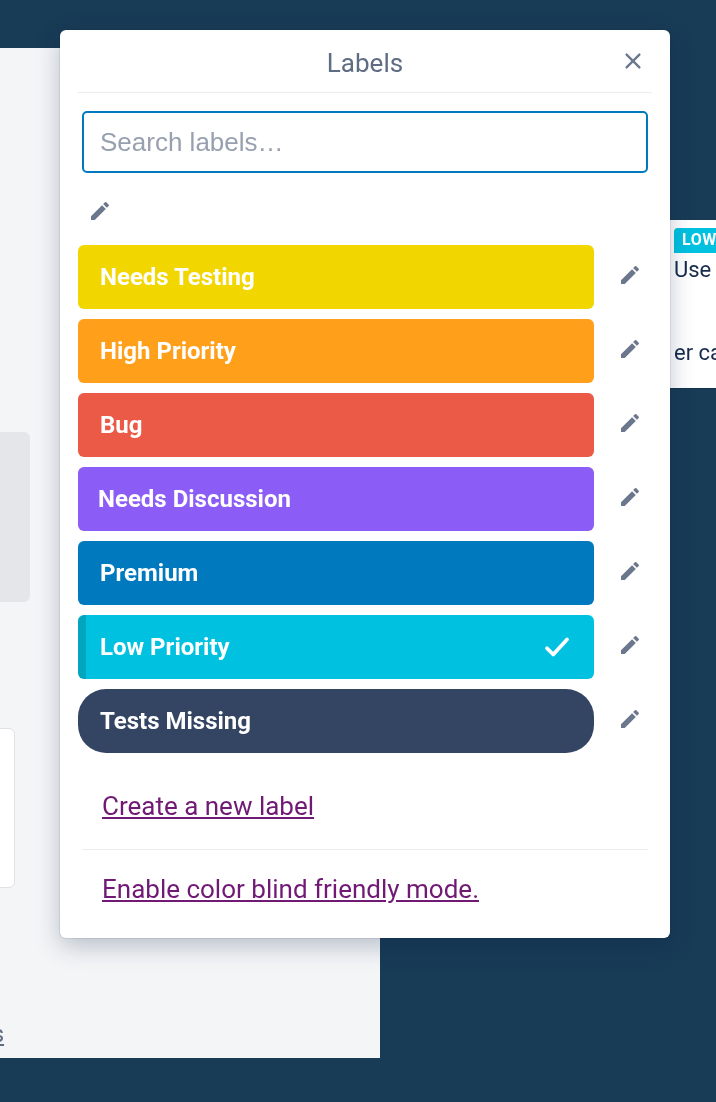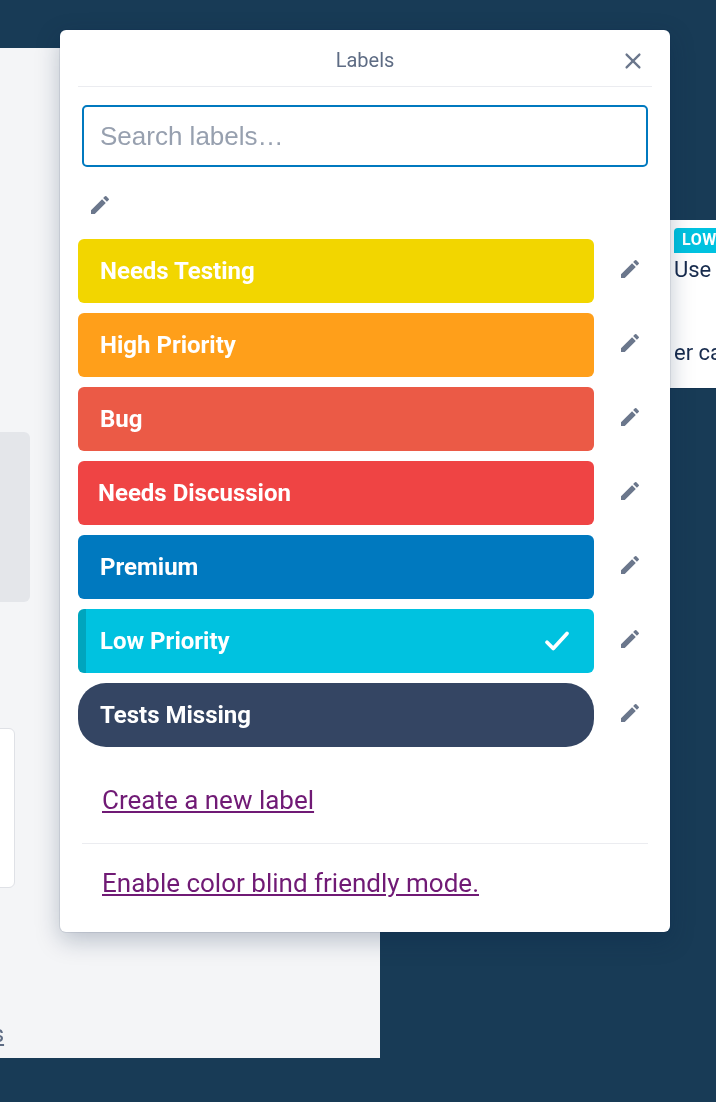--- a/index.html
+++ b/index.html
@@ -82,21 +82,21 @@
     padding: 0 18px 28px 18px;
   }
   .pop-header {
     position: relative;
     text-align: center;
     padding: 18px 0 14px 0;
     border-bottom: 1px solid #ebecf0;
     margin-bottom: 18px;
   }
   .pop-title {
-    font-size: 20px;
+    font-size: 26px;
     color: #5e6c84;
     font-weight: 400;
   }
   .close-btn {
     position: absolute;
     right: 2px; top: 16px;
     width: 34px; height: 34px;
     display: flex; align-items: center; justify-content: center;
     color: #6b778c;
     cursor: pointer;
@@ -243,21 +243,21 @@
         <div class="label-pill" style="background: rgb(235, 90, 70);">
           <span>Bug</span>
         </div>
         <div class="edit-btn">
           <span><svg viewBox="0 0 24 24" fill="currentColor">
               <path d="M3 17.25V21h3.75l11.06-11.06-3.75-3.75L3 17.25zM20.71 7.04a1 1 0 0 0 0-1.41l-2.34-2.34a1 1 0 0 0-1.41 0l-1.83 1.83 3.75 3.75 1.83-1.83z"></path>
             </svg></span>
         </div>
       </div>
       <div class="label-row">
-        <div class="label-pill" style="background: #ef4444; padding-left: 20px;">
+        <div class="label-pill" style="background: #8b5cf6; padding-left: 20px;">
           <span>Needs Discussion</span>
         </div>
         <div class="edit-btn">
           <span><svg viewBox="0 0 24 24" fill="currentColor">
               <path d="M3 17.25V21h3.75l11.06-11.06-3.75-3.75L3 17.25zM20.71 7.04a1 1 0 0 0 0-1.41l-2.34-2.34a1 1 0 0 0-1.41 0l-1.83 1.83 3.75 3.75 1.83-1.83z"></path>
             </svg></span>
         </div>
       </div>
       <div class="label-row">
         <div class="label-pill" style="background: rgb(0, 121, 191);">

